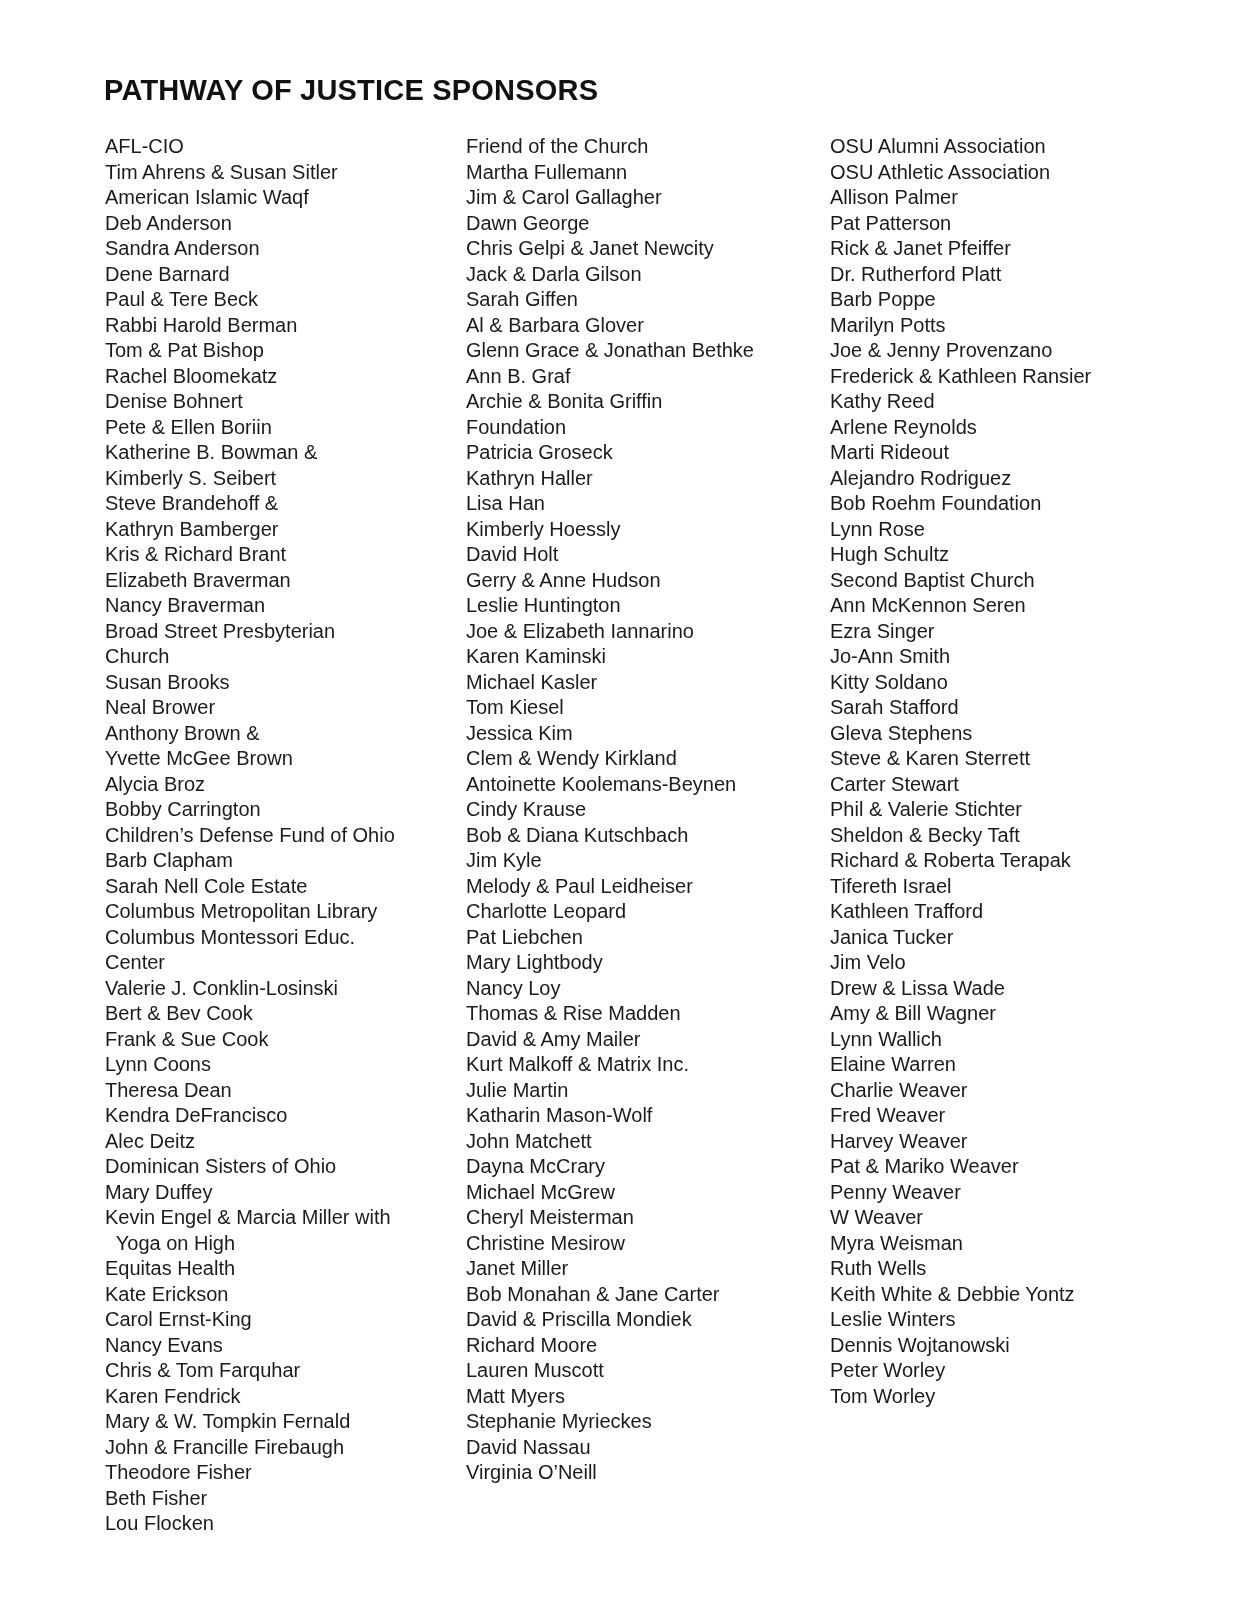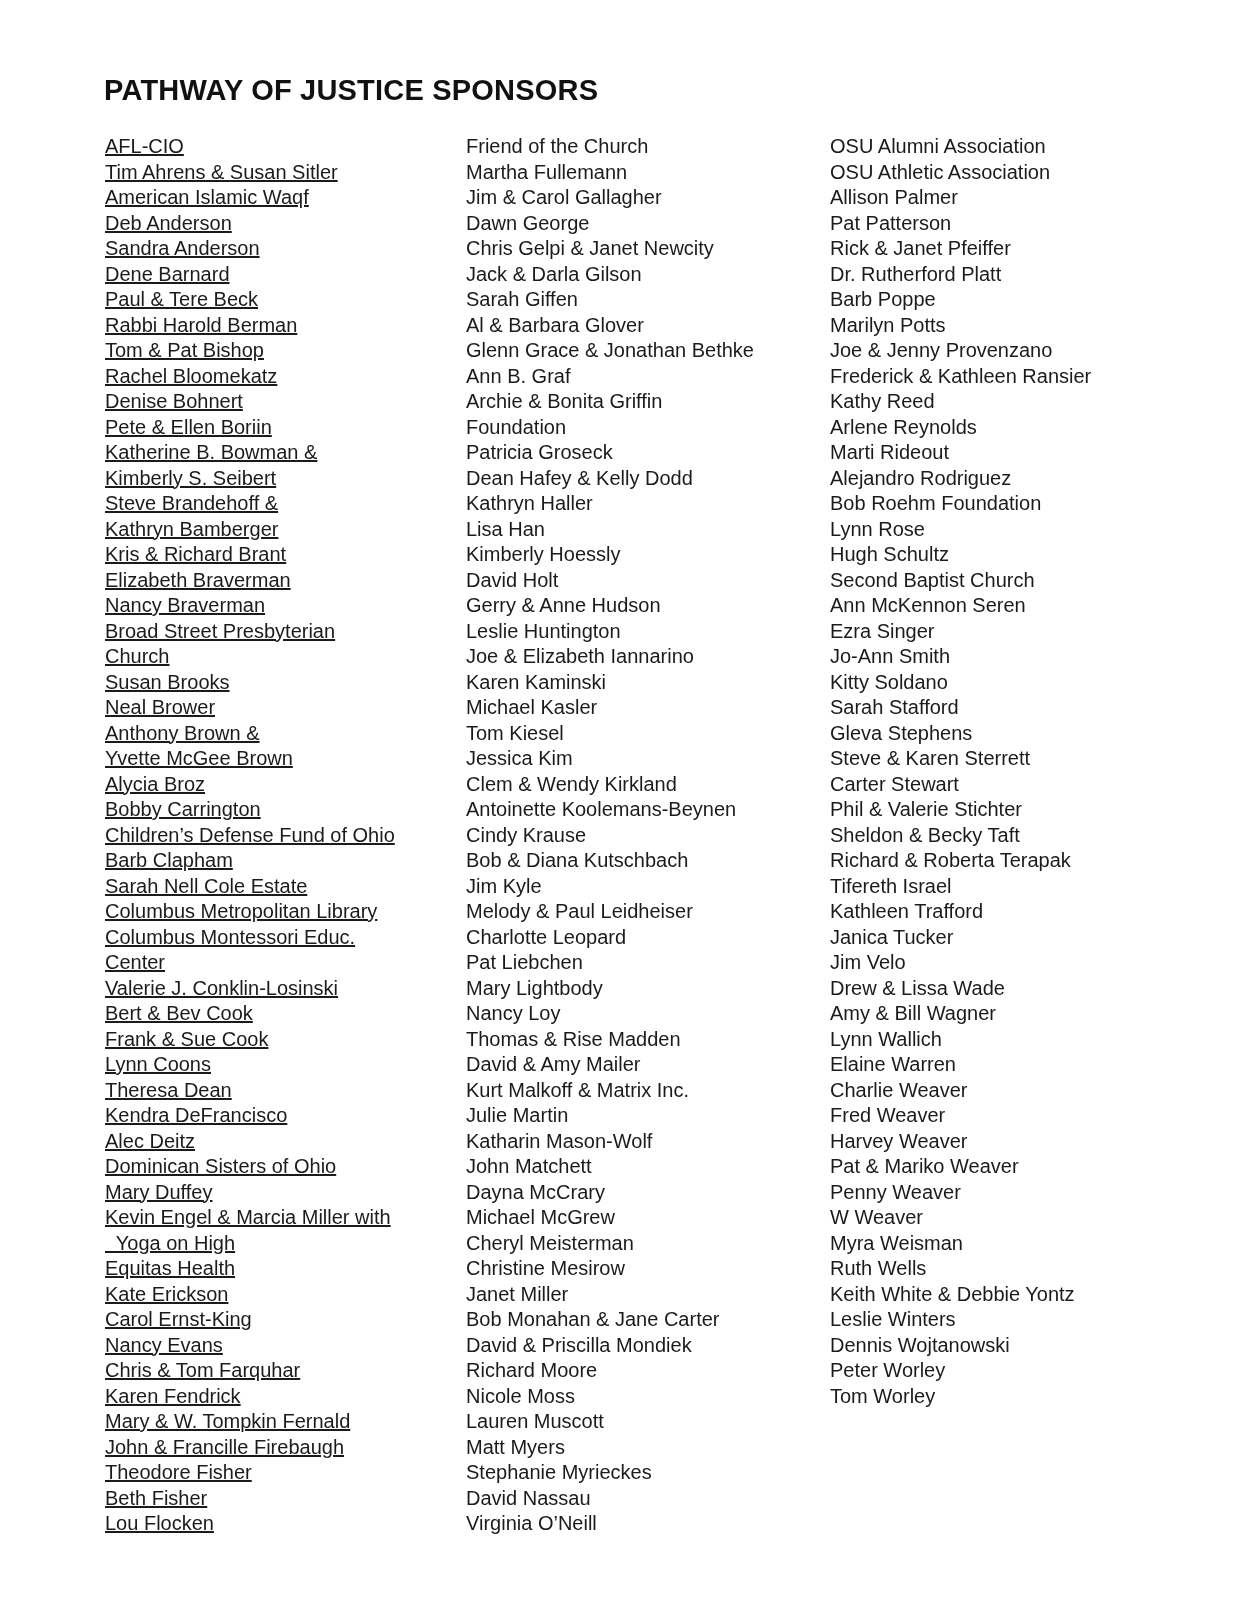--- a/index.html
+++ b/index.html
@@ -26,21 +26,21 @@
     font-weight: 700;
     letter-spacing: 0.2px;
     color: #111111;
     white-space: pre;
   }
   .col {
     position: absolute;
     top: 134px;
     width: 360px;
   }
-  .col-1 { left: 105px; text-decoration: underline; }
+  .col-1 { left: 105px; }
   .col-2 { left: 466px; }
   .col-3 { left: 830px; }
   .sponsor {
     font-size: 20px;
     line-height: 25.5px;
     white-space: pre;
   }
 </style>
 </head>
 <body>
@@ -111,21 +111,20 @@
       <div class="sponsor">Dawn George</div>
       <div class="sponsor">Chris Gelpi &amp; Janet Newcity</div>
       <div class="sponsor">Jack &amp; Darla Gilson</div>
       <div class="sponsor">Sarah Giffen</div>
       <div class="sponsor">Al &amp; Barbara Glover</div>
       <div class="sponsor">Glenn Grace &amp; Jonathan Bethke</div>
       <div class="sponsor">Ann B. Graf</div>
       <div class="sponsor">Archie &amp; Bonita Griffin</div>
       <div class="sponsor">Foundation</div>
       <div class="sponsor">Patricia Groseck</div>
-      <div class="sponsor">Dean Hafey &amp; Kelly Dodd</div>
       <div class="sponsor">Kathryn Haller</div>
       <div class="sponsor">Lisa Han</div>
       <div class="sponsor">Kimberly Hoessly</div>
       <div class="sponsor">David Holt</div>
       <div class="sponsor">Gerry &amp; Anne Hudson</div>
       <div class="sponsor">Leslie Huntington</div>
       <div class="sponsor">Joe &amp; Elizabeth Iannarino</div>
       <div class="sponsor">Karen Kaminski</div>
       <div class="sponsor">Michael Kasler</div>
       <div class="sponsor">Tom Kiesel</div>
@@ -147,21 +146,20 @@
       <div class="sponsor">Katharin Mason-Wolf</div>
       <div class="sponsor">John Matchett</div>
       <div class="sponsor">Dayna McCrary</div>
       <div class="sponsor">Michael McGrew</div>
       <div class="sponsor">Cheryl Meisterman</div>
       <div class="sponsor">Christine Mesirow</div>
       <div class="sponsor">Janet Miller</div>
       <div class="sponsor">Bob Monahan &amp; Jane Carter</div>
       <div class="sponsor">David &amp; Priscilla Mondiek</div>
       <div class="sponsor">Richard Moore</div>
-      <div class="sponsor">Nicole Moss</div>
       <div class="sponsor">Lauren Muscott</div>
       <div class="sponsor">Matt Myers</div>
       <div class="sponsor">Stephanie Myrieckes</div>
       <div class="sponsor">David Nassau</div>
       <div class="sponsor">Virginia O’Neill</div>
     </div>
   <div class="col col-3">
       <div class="sponsor">OSU Alumni Association</div>
       <div class="sponsor">OSU Athletic Association</div>
       <div class="sponsor">Allison Palmer</div>

